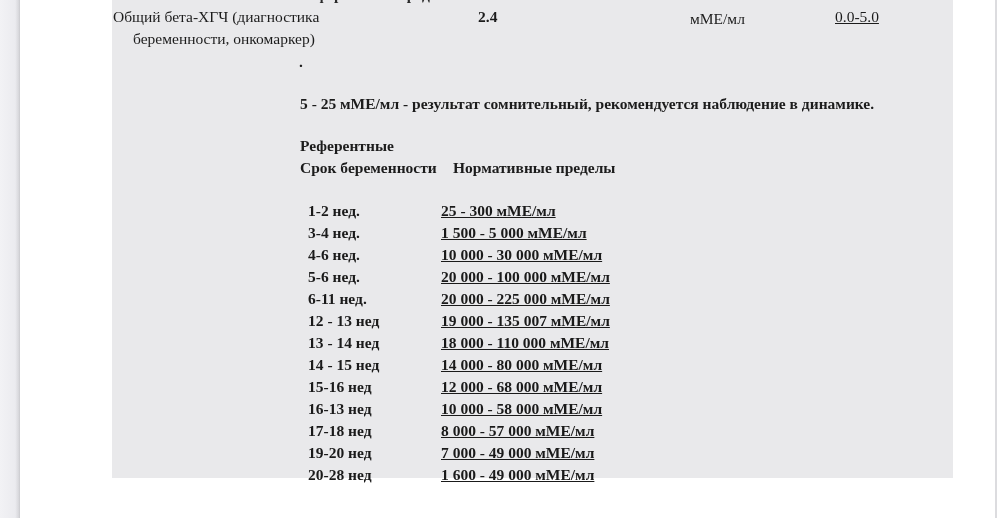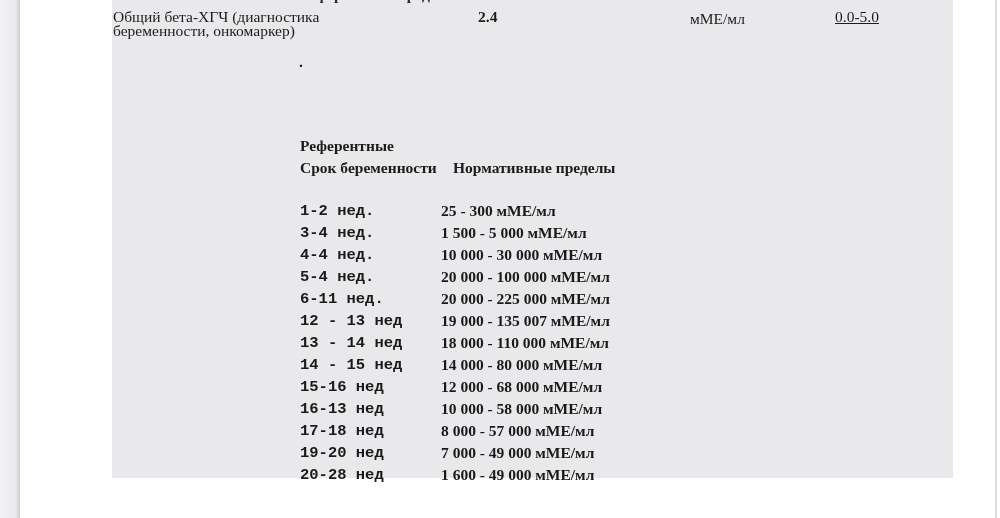--- a/index.html
+++ b/index.html
@@ -64,62 +64,63 @@
       top: 200px;
     }
     .row {
       position: relative;
       height: 22px;
       font-size: 15.5px;
       font-weight: bold;
       line-height: 22px;
       white-space: nowrap;
     }
-    .row .term { position: absolute; left: 0; font-family: Liberation Mono, monospace; }
-    .row .range { position: absolute; left: 141px; }
+    .row .term { position: absolute; left: 8px; }
+    .row .range { position: absolute; left: 141px; text-decoration: underline; }
   </style>
 </head>
 <body>
 
 <div class="viewport">
   <div class="left-strip"></div>
   <div class="right-rule"></div>
 
   <div class="content-block"></div>
 
   <div class="cut-row">Референтные пределы</div>
 
   <div class="text" style="left:113px; top:7px;">Общий бета-ХГЧ (диагностика</div>
-  <div class="text" style="left:113px; top:21px;">беременности, онкомаркер)</div>
+  <div class="text" style="left:113px; top:29px;padding-left:20px;">беременности, онкомаркер)</div>
   <div class="text bold" style="left:478px; top:7px;">2.4</div>
   <div class="text" style="left:690px; top:9px;">мМЕ/мл</div>
   <div class="text" style="left:835px; top:7px;text-decoration:underline;">0.0-5.0</div>
 
   <div class="text bold" style="left:299px; top:52px;">.</div>
 
+  <div class="text bold" style="left:300px; top:94px;">5 - 25 мМЕ/мл - результат сомнительный, рекомендуется наблюдение в динамике.</div>
 
   <div class="text bold" style="left:300px; top:136px;">Референтные</div>
   <div class="text bold" style="left:300px; top:158px;">Срок беременности</div>
   <div class="text bold" style="left:453px; top:158px;">Нормативные пределы</div>
 
   <div class="table">
     <div class="row">
       <span class="term">1-2 нед.</span>
       <span class="range">25 - 300 мМЕ/мл</span>
     </div>
     <div class="row">
       <span class="term">3-4 нед.</span>
       <span class="range">1 500 - 5 000 мМЕ/мл</span>
     </div>
     <div class="row">
-      <span class="term">4-4 нед.</span>
+      <span class="term">4-6 нед.</span>
       <span class="range">10 000 - 30 000 мМЕ/мл</span>
     </div>
     <div class="row">
-      <span class="term">5-4 нед.</span>
+      <span class="term">5-6 нед.</span>
       <span class="range">20 000 - 100 000 мМЕ/мл</span>
     </div>
     <div class="row">
       <span class="term">6-11 нед.</span>
       <span class="range">20 000 - 225 000 мМЕ/мл</span>
     </div>
     <div class="row">
       <span class="term">12 - 13 нед</span>
       <span class="range">19 000 - 135 007 мМЕ/мл</span>
     </div>

